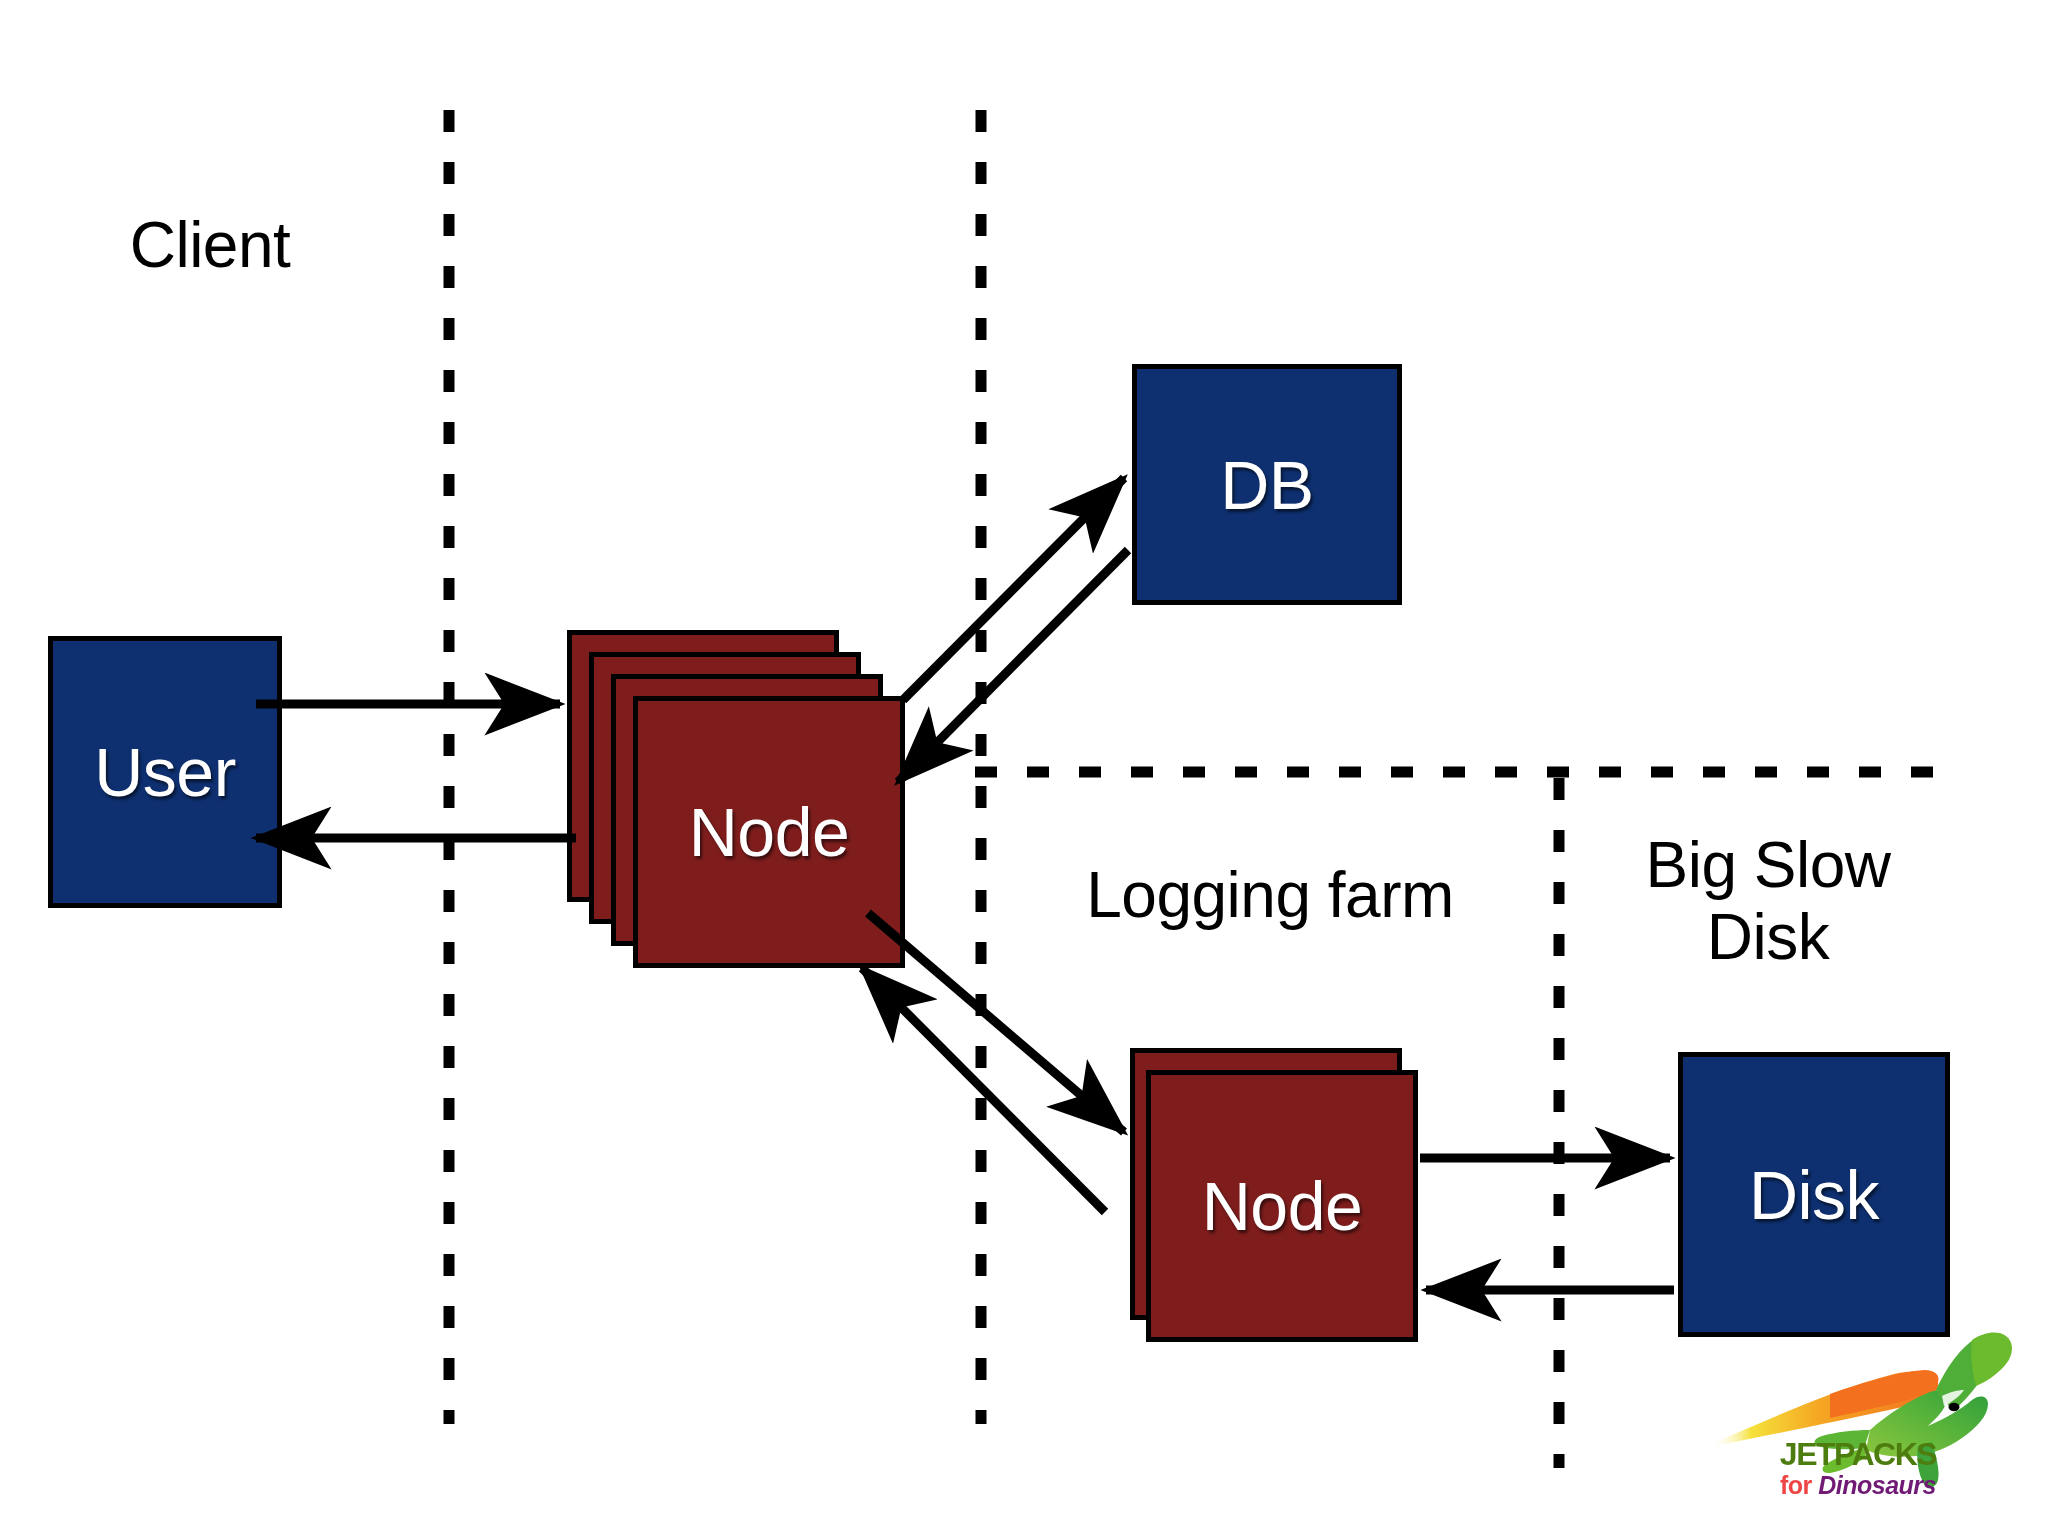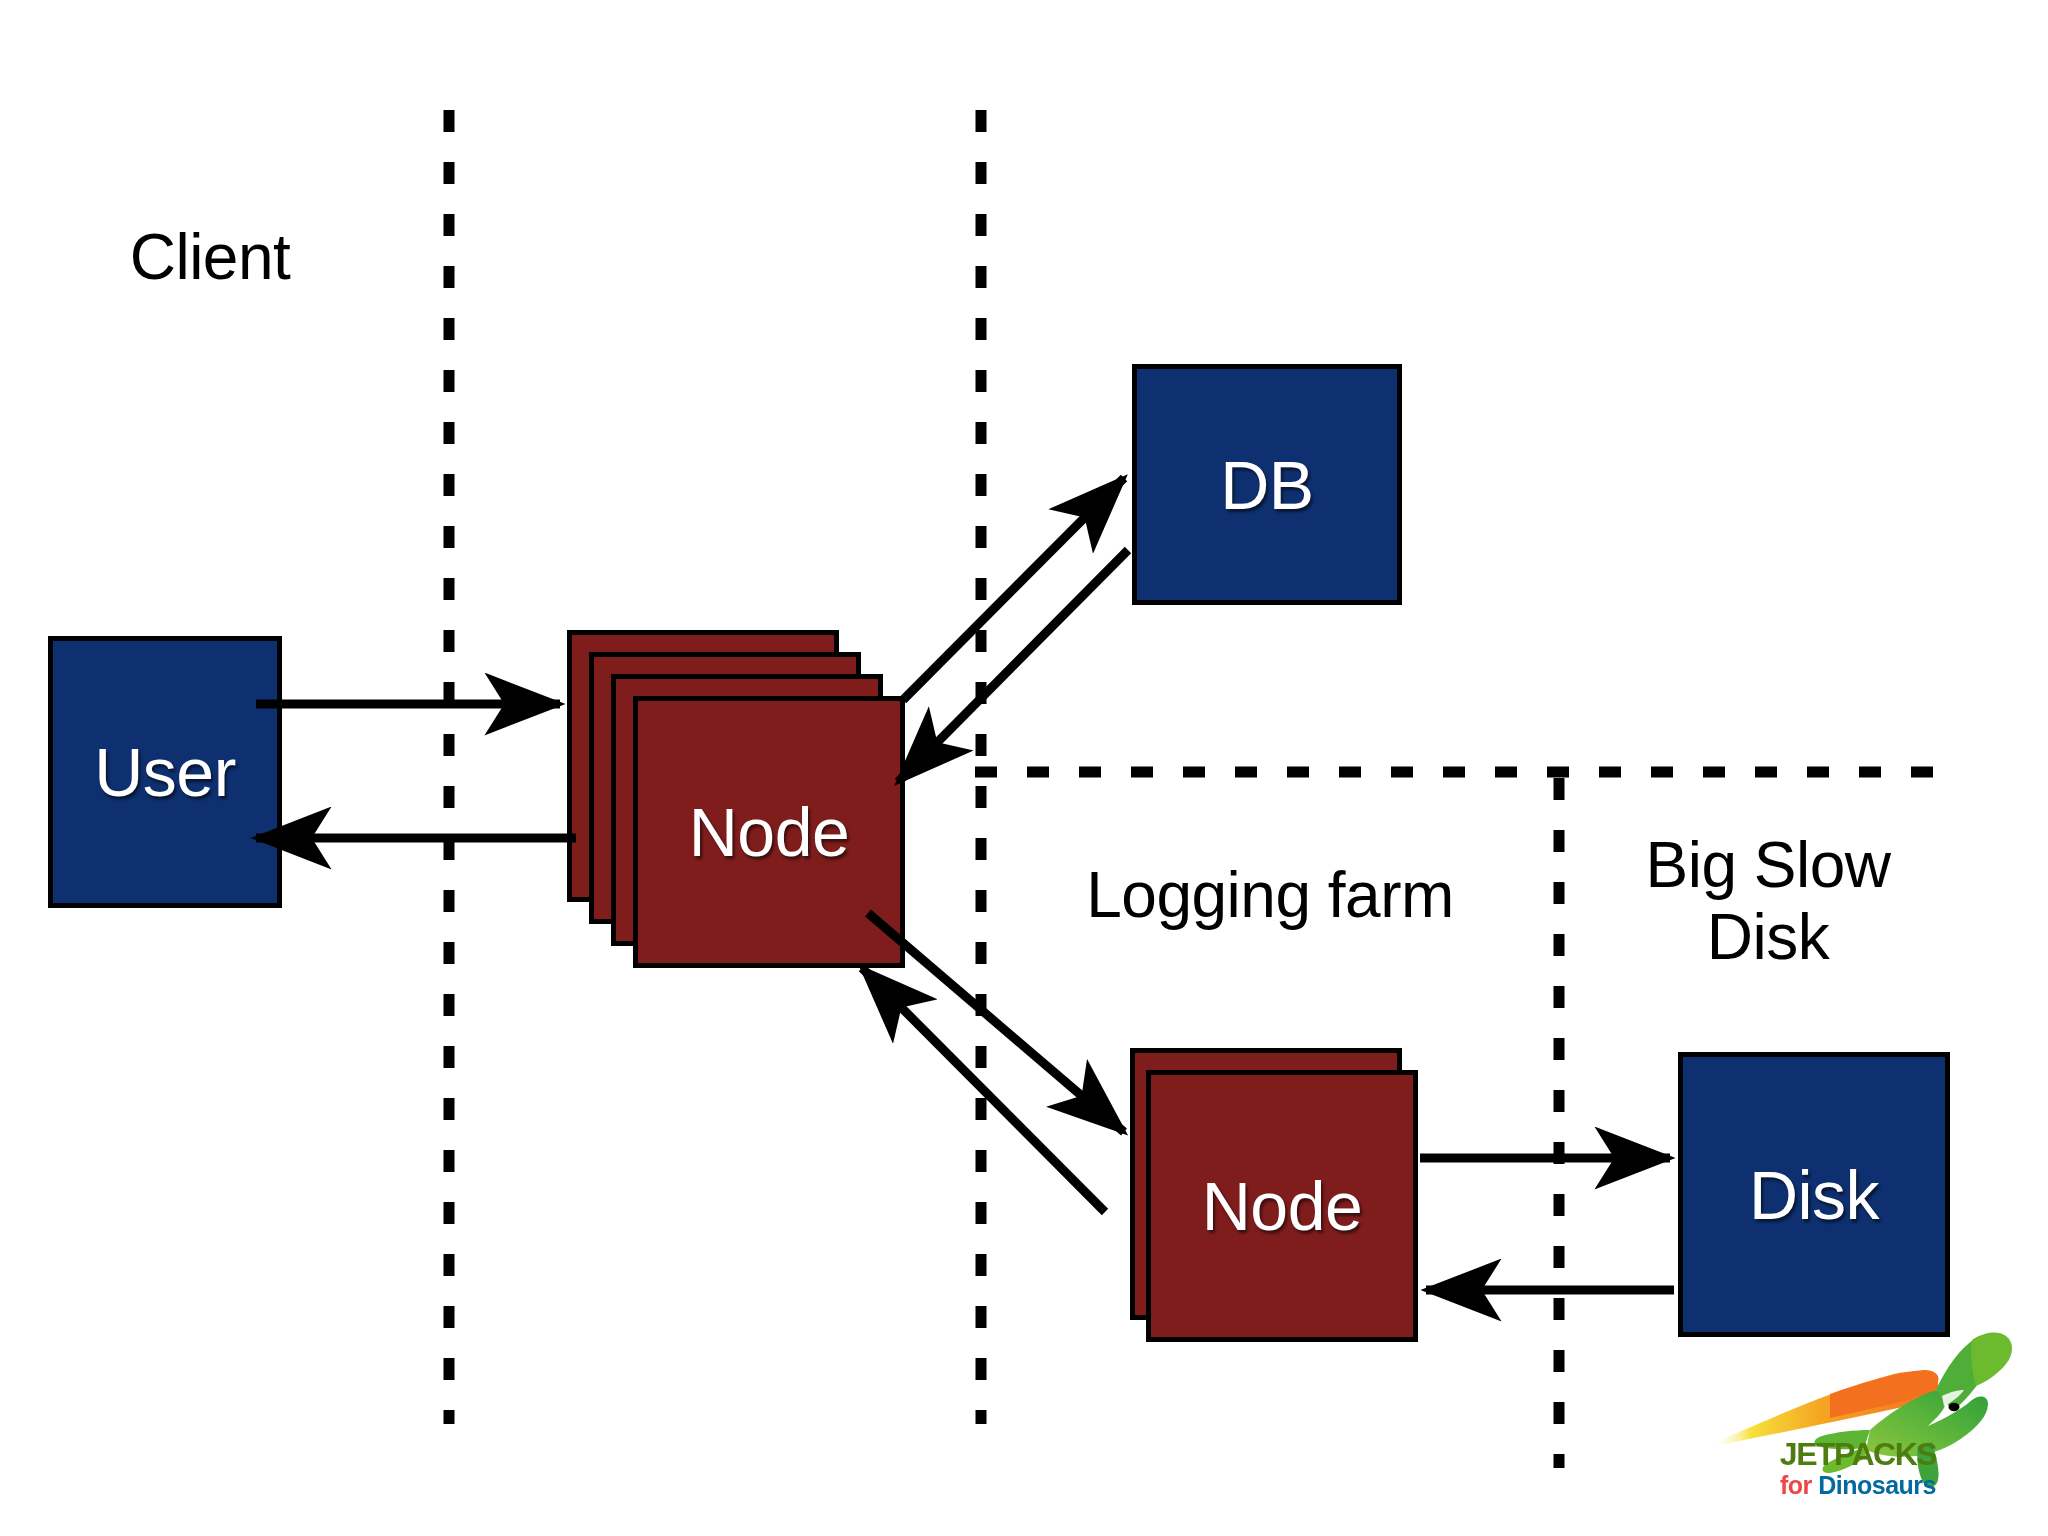--- a/index.html
+++ b/index.html
@@ -110,35 +110,35 @@
   }
   #logo .tagline {
     display: block;
     font-family: "Liberation Sans", sans-serif;
     font-weight: bold;
     font-size: 25px;
     line-height: 1.25;
     letter-spacing: -0.5px;
   }
   #logo .tag-for { color: #ef4444; }
-  #logo .tag-dino { color: #0369a1; }
+  #logo .tag-dino { color: #701a75; font-style: italic; }
 </style>
 </head>
 <body>
 
 <div id="stage">
 
   <svg id="divider-layer" viewBox="0 0 2048 1536">
     <line x1="449" y1="110" x2="449" y2="1424" stroke="#000000" stroke-width="11" stroke-dasharray="22 30"></line>
     <line x1="981" y1="110" x2="981" y2="1424" stroke="#000000" stroke-width="11" stroke-dasharray="22 30"></line>
     <line x1="975" y1="772" x2="1945" y2="772" stroke="#000000" stroke-width="11" stroke-dasharray="22 30"></line>
     <line x1="1559" y1="778" x2="1559" y2="1468" stroke="#000000" stroke-width="11" stroke-dasharray="22 30"></line>
   </svg>
 
-  <div class="zone-label" style="left:40px; top:210px; width:340px; font-size:64px;margin-top:12px;">Client</div>
+  <div class="zone-label" style="left:40px; top:210px; width:340px; font-size:64px;">Client</div>
 
 
 
   <div class="zone-label" style="left:1010px; top:860px; width:520px; font-size:64px;">Logging farm</div>
 
   <div class="zone-label" style="left:1568px; top:830px; width:400px; font-size:64px;text-align:center;">Big Slow
 Disk</div>
 
   <div class="node-box" style="left:48px; top:636px; width:234px; height:272px;">
     <span class="box-label" style="font-size:68px;">User</span>

